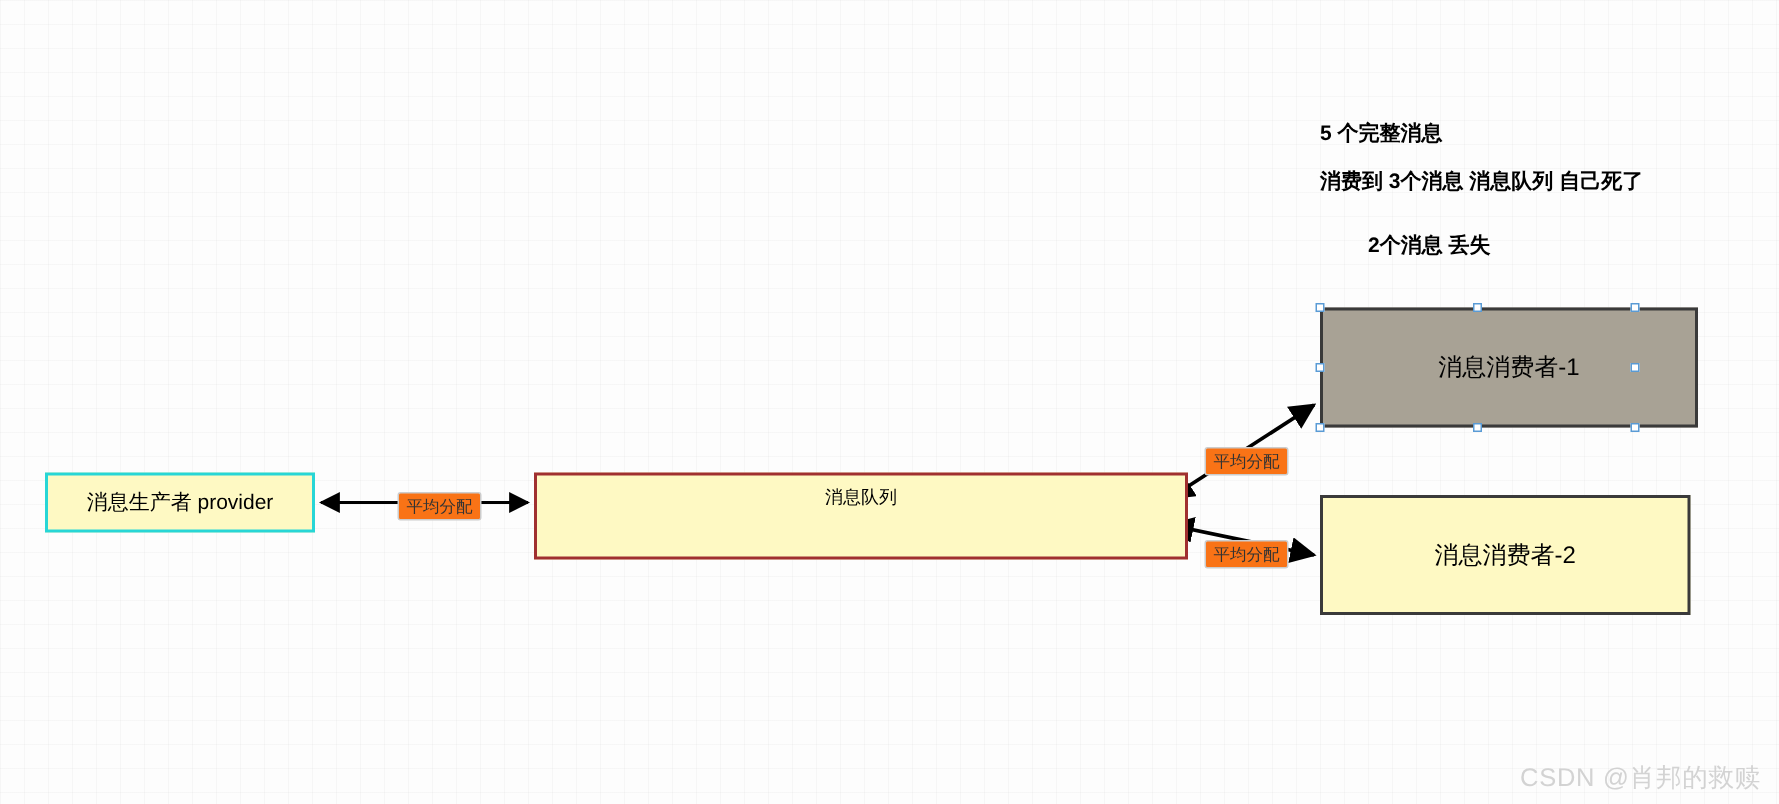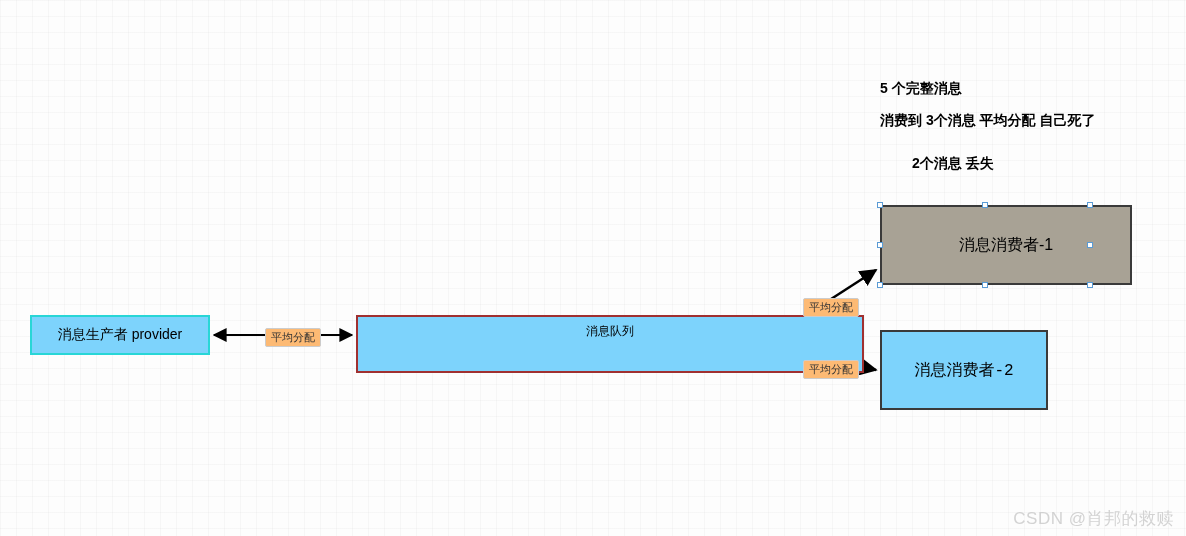--- a/index.html
+++ b/index.html
@@ -10,52 +10,51 @@
         linear-gradient(rgba(200,200,200,0.12) 1px, transparent 1px),
         linear-gradient(90deg, rgba(200,200,200,0.12) 1px, transparent 1px);
       background-size: 16px 16px;
       width: 1186px;
       height: 536px;
       position: relative;
       overflow: hidden;
     }
     .box {
       position: absolute;
-      background: #7dd3fc;
+      background: #fef9c3;
       display: flex;
       align-items: center;
       justify-content: center;
       font-size: 14px;
     }
     .provider {
       left: 30px; top: 315px;
       width: 180px; height: 40px;
       border: 2px solid #28d6d6;
     }
     .queue {
       left: 356px; top: 315px;
-      width: 508px; height: 58px;
+      width: 436px; height: 58px;
       border: 2px solid #a03030;
       font-size: 12px;
       align-items: flex-start;
       padding-top: 6px;
     }
     .consumer1 {
       left: 880px; top: 205px;
       width: 252px; height: 80px;
       border: 2px solid #3a3a3a;
       background: #a8a295;
       font-size: 16px;
     }
     .consumer2 {
       left: 880px; top: 330px;
-      width: 168px; height: 80px;
+      width: 247px; height: 80px;
       border: 2px solid #3a3a3a;
       font-size: 16px;
-      font-family: Liberation Mono, monospace;
     }
     .sel-handle {
       position: absolute;
       width: 6px; height: 6px;
       background: #fff;
       border: 1px solid #5a9bd5;
     }
     .note {
       position: absolute;
       font-size: 14px;
@@ -63,21 +62,21 @@
       white-space: nowrap;
       font-weight: bold;
     }
     .note1 { left: 880px; top: 80px; }
     .note2 { left: 880px; top: 112px; }
     .note3 { left: 912px; top: 155px; }
     .edge-label {
       position: absolute;
       font-size: 11px;
       color: #333;
-      background: #fdba74;
+      background: #f97316;
       border: 1px solid #ccc;
       padding: 1px 5px;
       border-radius: 2px;
     }
     .lbl-produce { left: 265px; top: 328px; }
     .lbl-dist1 { left: 803px; top: 298px; }
     .lbl-dist2 { left: 803px; top: 360px; }
     .watermark {
       position: absolute;
       right: 12px; bottom: 6px;
@@ -129,16 +128,16 @@
 
 <div class="box consumer2">
   <span>消息消费者-2</span>
 </div>
 
 <div class="edge-label lbl-produce">平均分配</div>
 <div class="edge-label lbl-dist1">平均分配</div>
 <div class="edge-label lbl-dist2">平均分配</div>
 
 <div class="note note1">5 个完整消息</div>
-<div class="note note2">消费到 3个消息   平均分配 自己死了</div>
+<div class="note note2">消费到 3个消息   消息队列 自己死了</div>
 <div class="note note3">2个消息   丢失</div>
 
 <div class="watermark">CSDN @肖邦的救赎</div>
 
 </body></html>

